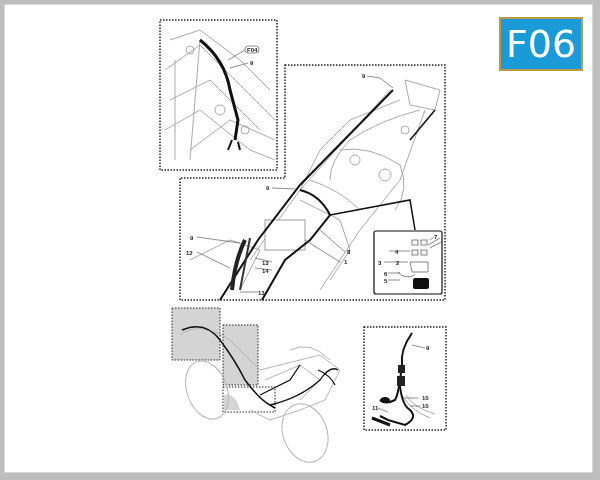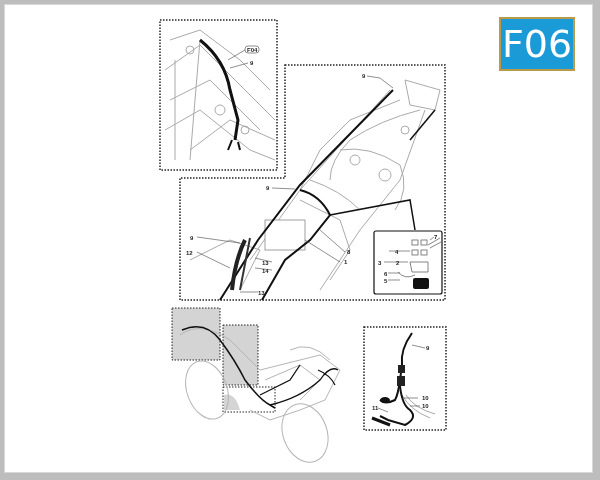--- a/index.html
+++ b/index.html
@@ -1,18 +1,18 @@
 <!DOCTYPE html>
 <html><head>
 <meta charset="utf-8">
 <style>
   html,body{margin:0;padding:0;}
   body{width:600px;height:480px;background:#bdbdbd;position:relative;overflow:hidden;font-family:"Liberation Sans",sans-serif;}
   .frame{position:absolute;left:4px;top:4px;width:589px;height:469px;background:#ffffff;box-shadow:inset 0 0 0 1px #d8d8d8;}
-  .badge{position:absolute;left:499px;top:17px;width:76px;height:54px;background:#1a9ad6;border:2px solid #b89a4a;box-sizing:border-box;display:flex;align-items:center;justify-content:center;color:#ffffff;font-size:38px;font-family:"DejaVu Sans",sans-serif;letter-spacing:0px;}
+  .badge{position:absolute;left:499px;top:17px;width:84px;height:54px;background:#1a9ad6;border:2px solid #b89a4a;box-sizing:border-box;display:flex;align-items:center;justify-content:center;color:#ffffff;font-size:38px;font-family:"DejaVu Sans",sans-serif;letter-spacing:0px;}
   svg{position:absolute;left:0;top:0;}
   .lbl{font-family:"Liberation Sans",sans-serif;font-size:6px;font-weight:bold;fill:#222;}
 </style>
 </head>
 <body>
 
 <div class="frame"></div>
 
 <svg width="600" height="480" viewBox="0 0 600 480">
   <defs>

